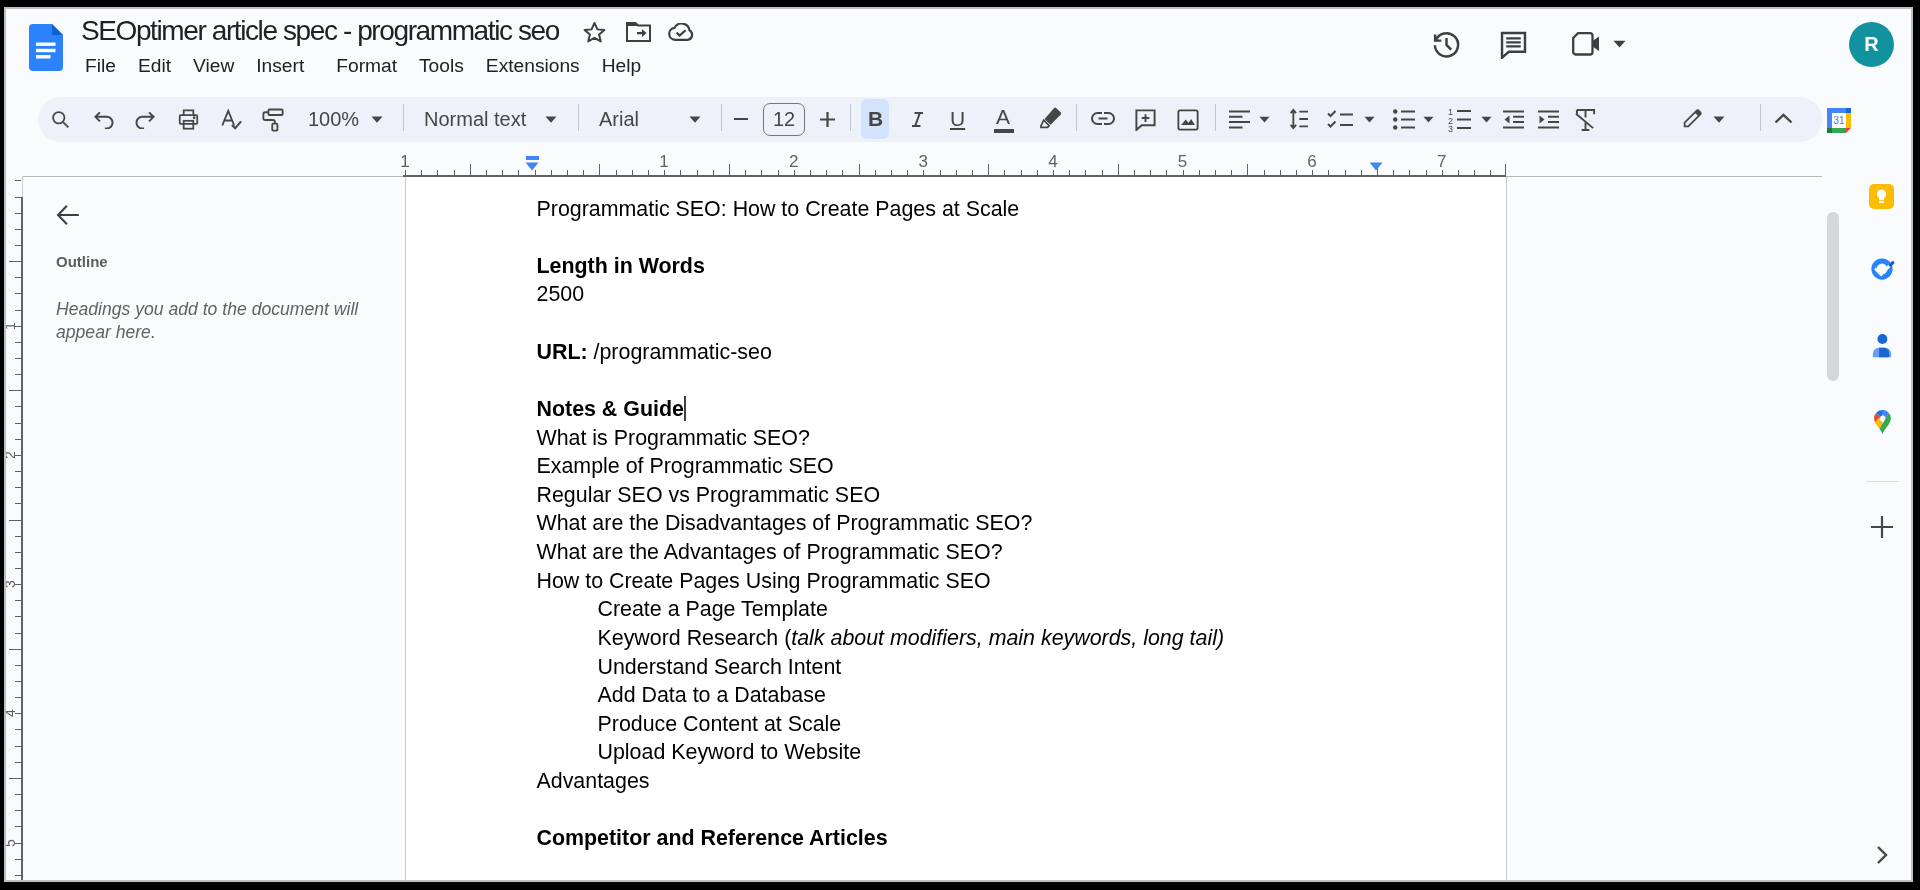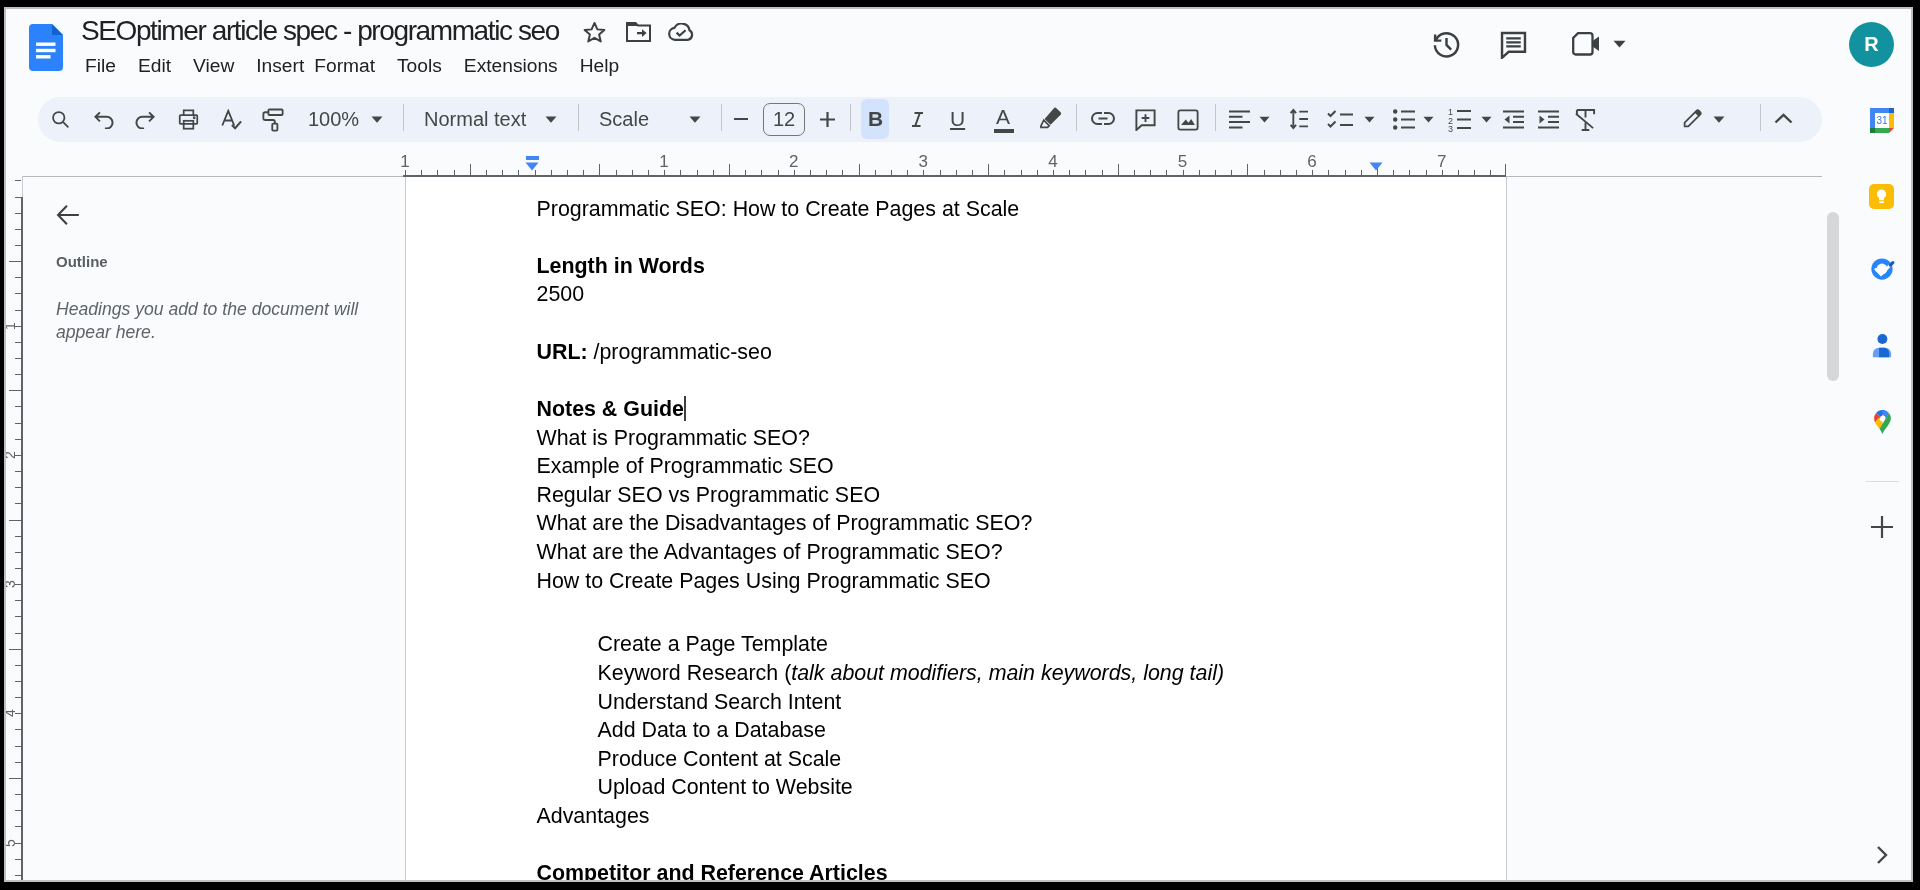--- a/index.html
+++ b/index.html
@@ -47,21 +47,21 @@
   </div>
 
   <div class="ic" style="left:668px;top:23px;">
     <svg width="26" height="18" viewBox="0 0 26 18">
       <path d="M7 16.8 a6 6 0 0 1 -0.5 -11.96 A8 8 0 0 1 21.5 7.3 a5.2 5.2 0 0 1 -1.3 9.5 Z" fill="none" stroke="#3c4043" stroke-width="2.2"></path>
       <path d="M8.6 9.6 l3 3 l6 -5.4" fill="none" stroke="#3c4043" stroke-width="2.2"></path>
     </svg>
   </div>
 
   <div class="abs" style="left:85px;top:53.5px;width:700px;font-size:19.2px;line-height:23px;color:#202124;">
-    <span style="margin-right:22px;">File</span><span style="margin-right:22px;">Edit</span><span style="margin-right:22px;">View</span><span style="margin-right:10px;">Insert</span><span style="margin-right:22px;">Format</span><span style="margin-right:22px;">Tools</span><span style="margin-right:22px;">Extensions</span><span>Help</span>
+    <span style="margin-right:22px;">File</span><span style="margin-right:22px;">Edit</span><span style="margin-right:22px;">View</span><span style="margin-right:32px;">Insert</span><span style="margin-right:22px;">Format</span><span style="margin-right:22px;">Tools</span><span style="margin-right:22px;">Extensions</span><span>Help</span>
   </div>
 
   <div class="ic" style="left:1431px;top:29px;">
     <svg width="31" height="31" viewBox="0 0 24 24" fill="none" stroke="#3c4043" stroke-width="1.9">
       <path d="M3.2 4.2 V9 H8"></path>
       <path d="M3.6 9 A9 9 0 1 1 3 12.6"></path>
       <path d="M12 7 v5.3 l3.6 3.6"></path>
     </svg>
   </div>
 
@@ -117,21 +117,21 @@
   <div class="abs" style="left:308px;top:108px;font-size:20px;color:#444746;">100%</div>
   <svg class="ic" style="left:371px;top:116px;" width="12" height="7" viewBox="0 0 12 7">
       <path d="M0.5 0.6 H11.5 L6 6.8 Z" fill="#444746"></path>
     </svg>
   <div class="sep" style="left:402.5px;"></div>
   <div class="abs" style="left:424px;top:108px;font-size:20px;color:#444746;">Normal text</div>
   <svg class="ic" style="left:545px;top:116px;" width="12" height="7" viewBox="0 0 12 7">
       <path d="M0.5 0.6 H11.5 L6 6.8 Z" fill="#444746"></path>
     </svg>
   <div class="sep" style="left:577.5px;"></div>
-  <div class="abs" style="left:599px;top:108px;font-size:20px;color:#444746;">Scale</div>
+  <div class="abs" style="left:599px;top:108px;font-size:20px;color:#444746;">Arial</div>
   <svg class="ic" style="left:689px;top:116px;" width="12" height="7" viewBox="0 0 12 7">
       <path d="M0.5 0.6 H11.5 L6 6.8 Z" fill="#444746"></path>
     </svg>
   <div class="sep" style="left:720.5px;"></div>
   <div class="abs" style="left:734px;top:118px;width:14px;height:2.2px;background:#444746;"></div>
   <div class="abs" style="left:763px;top:103px;width:42px;height:33px;border:1px solid #747775;border-radius:7px;font-size:20px;color:#444746;text-align:center;line-height:31px;">12</div>
   <svg class="ic" style="left:820px;top:112px;" width="15" height="15" viewBox="0 0 15 15">
       <path d="M6.4 0 h2.2 v6.4 H15 v2.2 H8.6 V15 H6.4 V8.6 H0 V6.4 h6.4 Z" fill="#444746"></path>
     </svg>
   <div class="sep" style="left:850px;"></div>
@@ -212,21 +212,21 @@
       <path d="M14.5 5.3 L18.7 9.5 L20.9 7.2 a1.6 1.6 0 0 0 0 -2.3 L19.1 3 a1.6 1.6 0 0 0 -2.3 0 Z" fill="#444746"></path>
     </svg>
   <svg class="ic" style="left:1713px;top:116px;" width="12" height="7" viewBox="0 0 12 7">
       <path d="M0.5 0.6 H11.5 L6 6.8 Z" fill="#444746"></path>
     </svg>
   <div class="sep" style="left:1759.5px;"></div>
   <svg class="ic" style="left:1774px;top:113px;" width="19" height="11" viewBox="0 0 19 11" fill="none" stroke="#444746" stroke-width="2.4">
       <path d="M1.5 9.5 L9.5 1.8 L17.5 9.5"></path>
     </svg>
 
-  <div class="ic" style="left:1870px;top:108px;text-decoration:underline;">
+  <div class="ic" style="left:1827px;top:108px;text-decoration:underline;">
     <svg width="24" height="25" viewBox="0 0 24 25">
       <rect x="5" y="5" width="14" height="15" fill="#fff"></rect>
       <path d="M0 0 H19 V5 H5 V20 H0 Z" fill="#4285f4"></path>
       <rect x="19" y="0" width="5" height="5" fill="#1967d2"></rect>
       <rect x="19" y="5" width="5" height="15" fill="#fbbc04"></rect>
       <rect x="5" y="20" width="14" height="5" fill="#34a853"></rect>
       <rect x="0" y="20" width="5" height="5" fill="#188038"></rect>
       <path d="M19 20 H24 L19 25 Z" fill="#ea4335"></path>
       <text x="12" y="16.3" font-size="10" text-anchor="middle" fill="#3c78dc" font-family="Liberation Sans, sans-serif">31</text>
     </svg>
@@ -250,26 +250,26 @@
 <div>&nbsp;</div>
 <div><b>URL: </b>/programmatic-seo</div>
 <div>&nbsp;</div>
 <div><b>Notes &amp; Guide</b><span id="cursor"></span></div>
 <div>What is Programmatic SEO?</div>
 <div>Example of Programmatic SEO</div>
 <div>Regular SEO vs Programmatic SEO</div>
 <div>What are the Disadvantages of Programmatic SEO?</div>
 <div>What are the Advantages of Programmatic SEO?</div>
 <div>How to Create Pages Using Programmatic SEO</div>
-<div style="padding-left:61px;margin-top:35px;">Create a Page Template</div>
+<div style="padding-left:61px;">Create a Page Template</div>
 <div style="padding-left:61px;">Keyword Research (<i>talk about modifiers, main keywords, long tail)</i></div>
 <div style="padding-left:61px;">Understand Search Intent</div>
 <div style="padding-left:61px;">Add Data to a Database</div>
 <div style="padding-left:61px;">Produce Content at Scale</div>
-<div style="padding-left:61px;">Upload Content to Website</div>
+<div style="padding-left:61px;">Upload Keyword to Website</div>
 <div>Advantages</div>
 <div>&nbsp;</div>
 <div><b>Competitor and Reference Articles</b></div>
 </div>
 
   <div class="abs" style="left:1827px;top:212px;width:11.5px;height:169px;background:#d5d7d9;border-radius:6px;"></div>
 
   <div class="ic" style="left:1869px;top:184px;">
     <svg width="25" height="25" viewBox="0 0 25 25">
       <rect x="0" y="0" width="25" height="25" rx="5" fill="#fbbc04"></rect>

